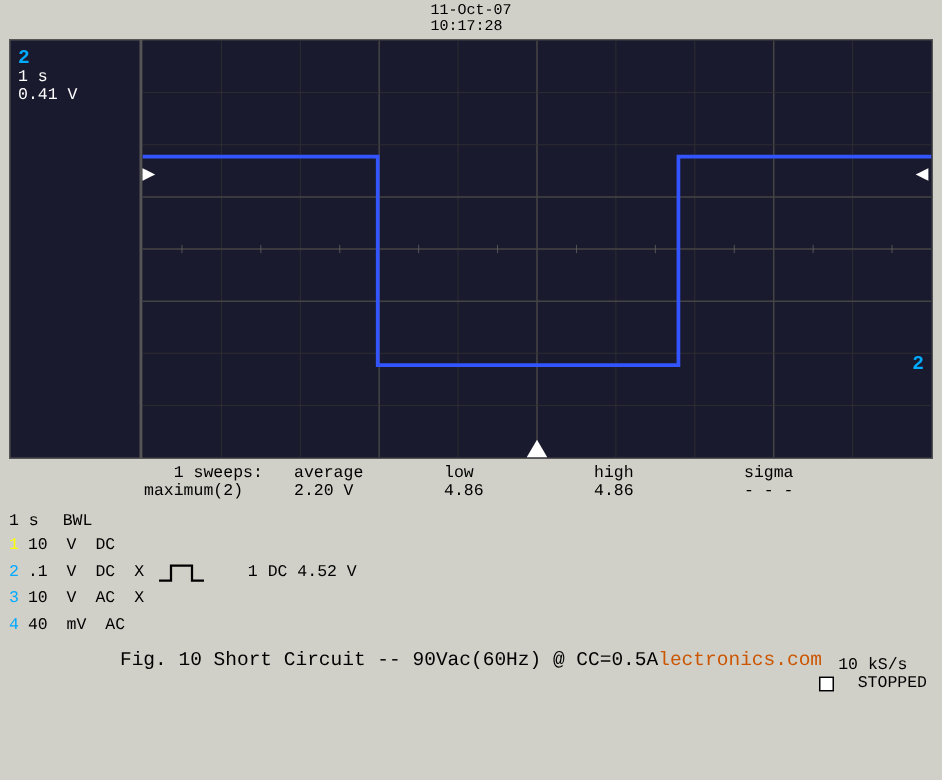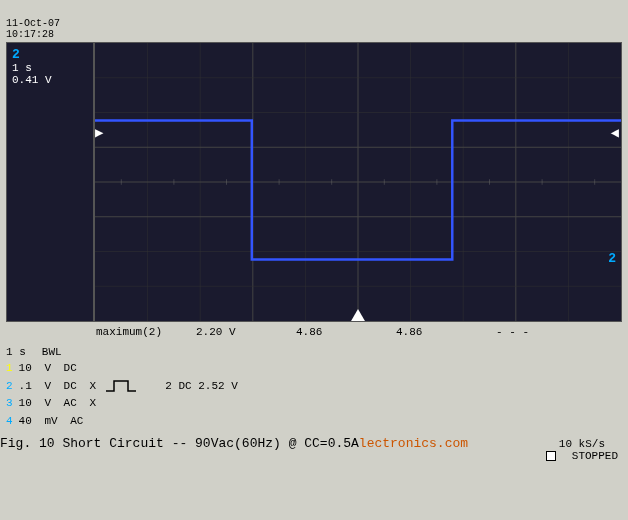--- a/index.html
+++ b/index.html
@@ -9,25 +9,24 @@
       background: #d0d0c8;
       font-family: 'Courier New', Courier, monospace;
       font-size: 11px;
       color: #000;
       overflow: hidden;
       position: relative;
     }
 
     .top-bar {
       display: flex;
-      justify-content: flex-start;
+      justify-content: center;
       padding: 2px 6px;
       font-size: 10px;
       color: #000;
-      margin-top: 16px;
     }
 
     .oscilloscope-area {
       display: flex;
       margin: 0 6px;
     }
 
     .channel-info {
       background: #1a1a2e;
       color: #00aaff;
@@ -131,20 +130,21 @@
     }
     .stop-icon {
       width: 10px;
       height: 10px;
       border: 1px solid #000;
       background: #fff;
       display: inline-block;
     }
 
     .caption {
+      text-align: center;
       font-size: 13px;
       margin-top: 6px;
       color: #000;
     }
     .caption-orange {
       color: #cc5500;
     }
 
     .bwl-row {
       display: flex;
@@ -228,20 +228,27 @@
     <div style="position:absolute; left:0; top:29%; color:#fff; font-size:14px;">▶</div>
 
     <div style="position:absolute; right:2px; top:29%; color:#fff; font-size:14px;">◀</div>
 
     <div class="ch2-label">2</div>
   </div>
 </div>
 
 <div class="stats-area">
   <div class="stats-row">
+    <div class="col">&nbsp;&nbsp;&nbsp;<span>1 sweeps:</span></div>
+    <div class="col">average</div>
+    <div class="col">low</div>
+    <div class="col">high</div>
+    <div class="col">sigma</div>
+  </div>
+  <div class="stats-row">
     <div class="col">maximum(<span>2</span>)</div>
     <div class="col">2.20 V</div>
     <div class="col">4.86</div>
     <div class="col">4.86</div>
     <div class="col">- - -</div>
   </div>
 </div>
 
 <div class="bottom-section">
   <div class="bwl-row">
@@ -264,21 +271,21 @@
       <span>&nbsp;V</span>
       <span>&nbsp;DC</span>
       <span>&nbsp;X</span>
 
       <span style="display:inline-block; width:30px; height:14px; position:relative; margin:0 4px; vertical-align:middle;">
         <svg width="30" height="14" viewBox="0 0 30 14" xmlns="http://www.w3.org/2000/svg">
           <polyline points="0,12 8,12 8,2 22,2 22,12 30,12" fill="none" stroke="#000" stroke-width="1.5"></polyline>
         </svg>
       </span>
       <span>&nbsp;&nbsp;</span>
-      <span>2  DC  2.52  V</span>
+      <span>1  DC  4.52  V</span>
     </div>
 
     <div class="channel-row">
       <span class="ch-color-3">3</span>
       <span>10</span>
       <span>&nbsp;V</span>
       <span>&nbsp;AC</span>
       <span>&nbsp;X</span>
     </div>
 

